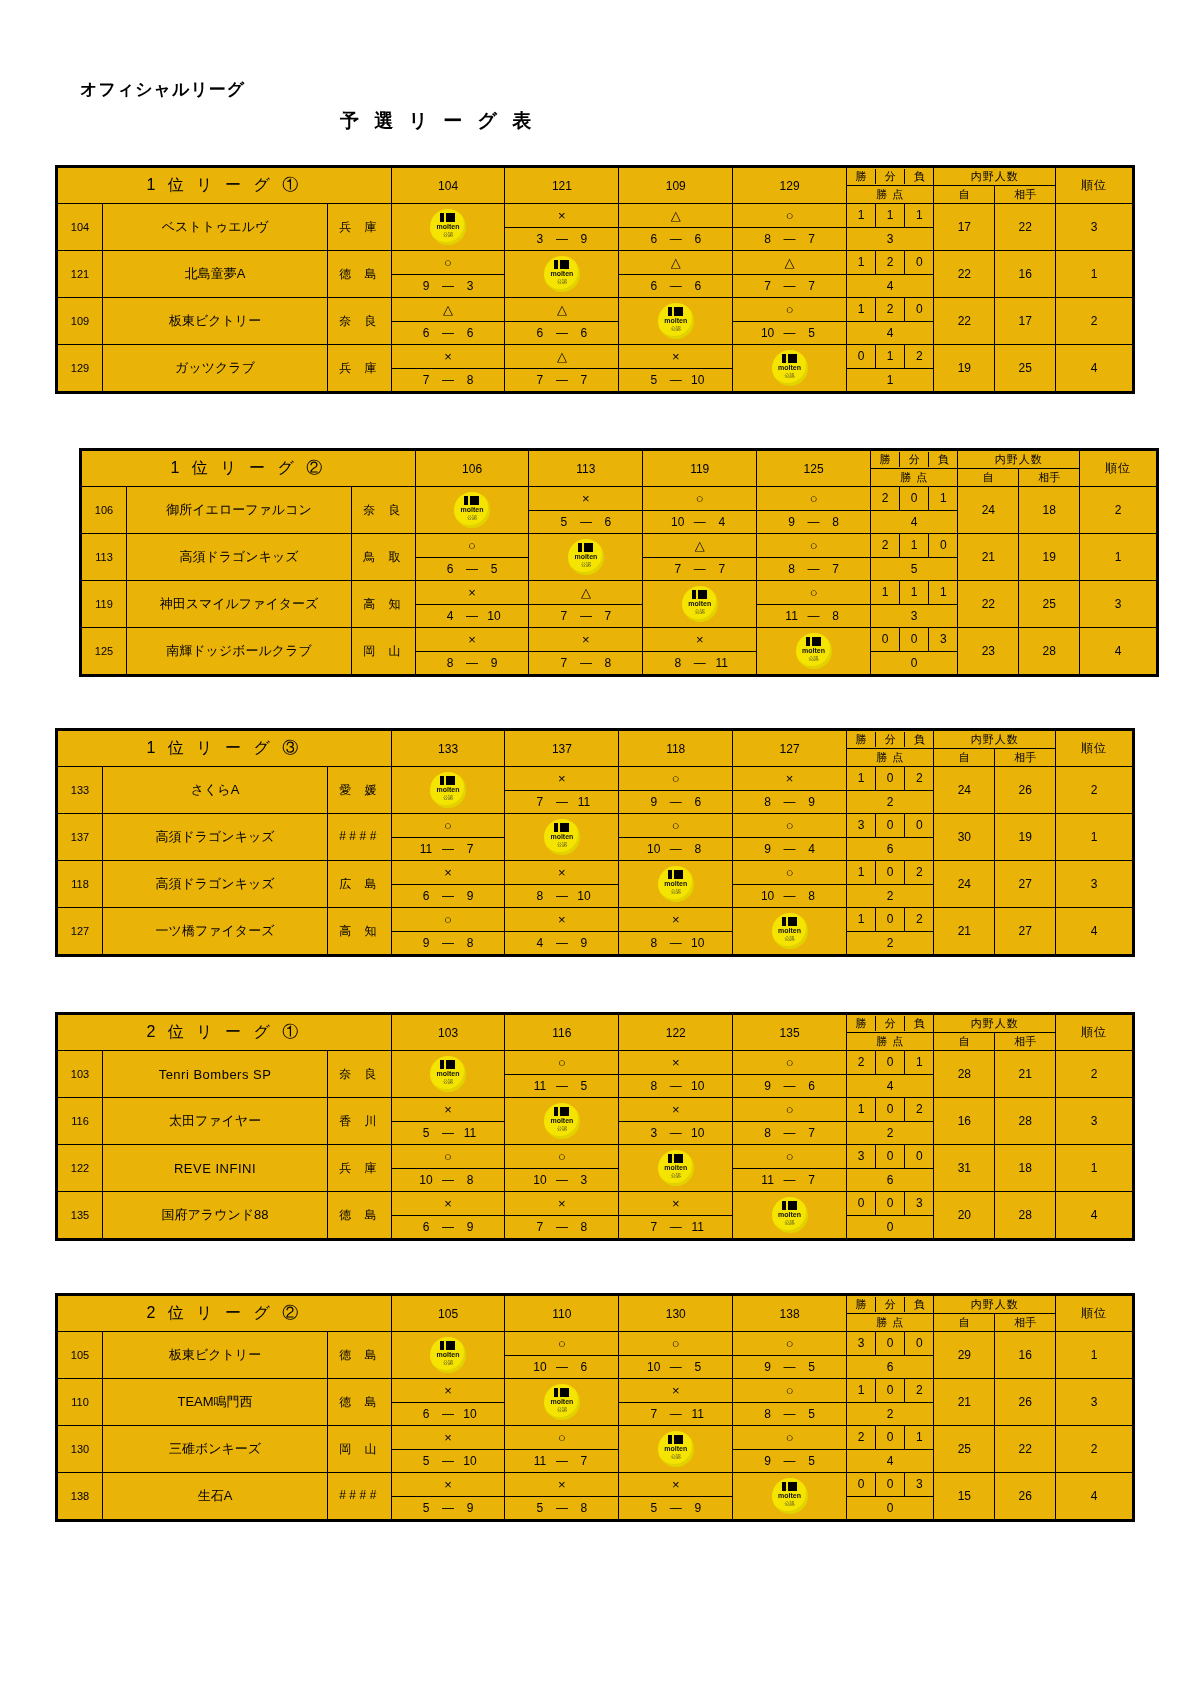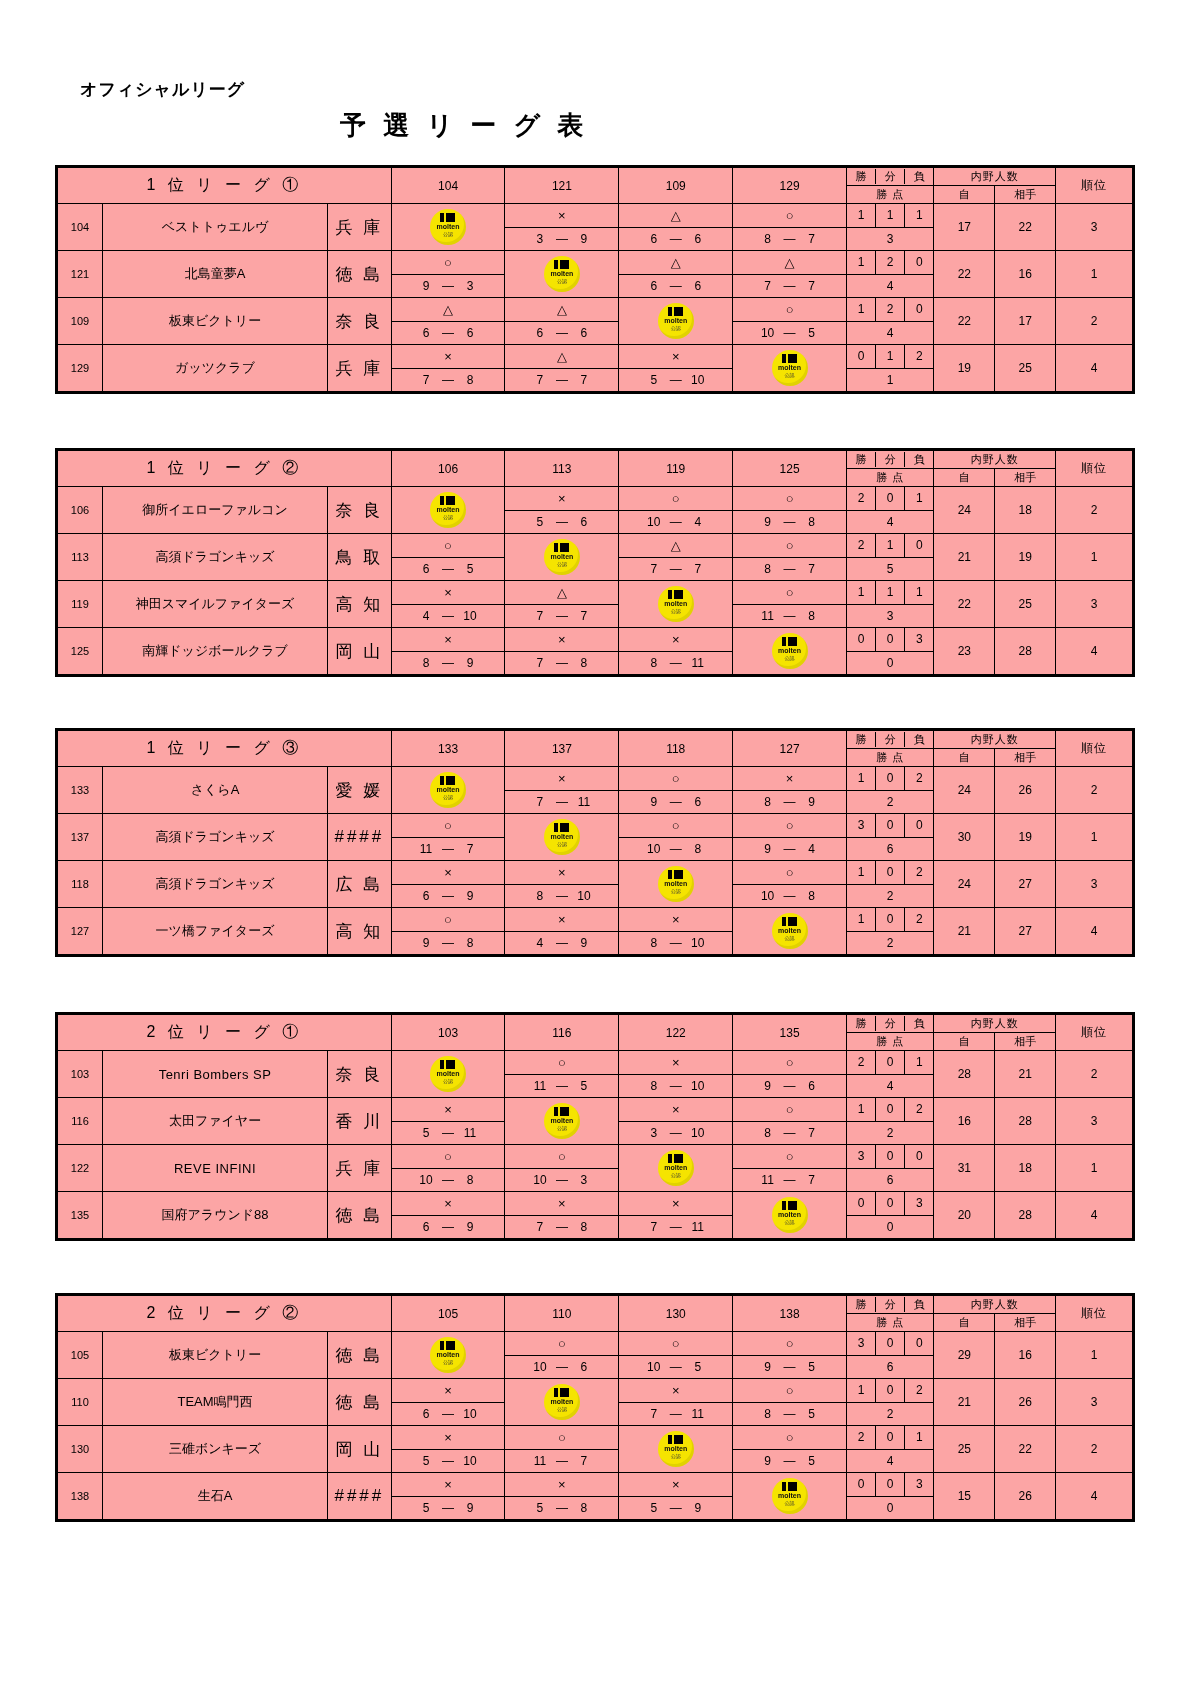--- a/index.html
+++ b/index.html
@@ -12,30 +12,30 @@
     overflow:hidden;
   }
   .page{position:relative;width:1190px;height:1683px;}
 
   .doc-head{
     position:absolute;left:80px;top:78px;
     font-size:17px;font-weight:bold;letter-spacing:1px;
   }
   .doc-title{
     position:absolute;left:340px;top:108px;
-    font-size:26px;font-weight:bold;letter-spacing:5px;
+    font-size:19px;font-weight:bold;letter-spacing:5px;
   }
 
   .league{
     position:absolute;
     left:55px;
     width:1080px;
     border:2px solid #000;
     box-sizing:border-box;
-    background:#fca5a5;
+    background:#eab308;
   }
 
   table.lg{
     border-collapse:collapse;
     width:100%;
     table-layout:fixed;
     font-size:12px;
   }
   table.lg td, table.lg th{
     border:1px solid #000;
@@ -65,21 +65,21 @@
   .hdr-wdl-top span:last-child{border-right:none;}
   .hdr-pts{height:17px;font-size:11px;letter-spacing:1px;}
   .hdr-in-top{height:17px;font-size:11px;letter-spacing:1px;}
   .hdr-in-sub{height:17px;font-size:11px;}
   .hdr-rank{font-size:12px;letter-spacing:1px;}
 
   .row{height:46px;}
   .cell-num{font-size:11px;}
   .cell-team{font-size:13px;font-weight:bold;text-align:left;padding-left:10px;white-space:nowrap;overflow:hidden;}
   .cell-team.latin{font-weight:normal;font-size:13px;letter-spacing:0.5px;}
-  .cell-pref{font-size:17px;font-weight:bold;letter-spacing:3px;}
+  .cell-pref{font-size:12px;font-weight:bold;letter-spacing:3px;font-family:Liberation Mono, monospace;}
 
   
   .mc{position:relative;height:46px;}
   .mc .mark{
     height:23px;line-height:23px;font-size:13px;border-bottom:1px solid #000;
   }
   .mc .score{
     height:22px;line-height:22px;font-size:12px;
     display:flex;align-items:center;justify-content:center;
   }
@@ -388,21 +388,21 @@
                   <div class="pts">1</div>
                 </div>
               </td>
               <td class="cell-in">19</td>
               <td class="cell-in">25</td>
               <td class="cell-rank">4</td>
             </tr>
           </tbody>
         </table>
       </div>
-      <div class="league" style="top: 448px;">
+      <div class="league" style="top: 448px; margin-left: 24px;">
         <table class="lg">
           <colgroup>
             <col class="c-num">
             <col class="c-team">
             <col class="c-pref">
             <col class="c-op">
             <col class="c-op">
             <col class="c-op">
             <col class="c-op">
             <col class="c-wdl">

